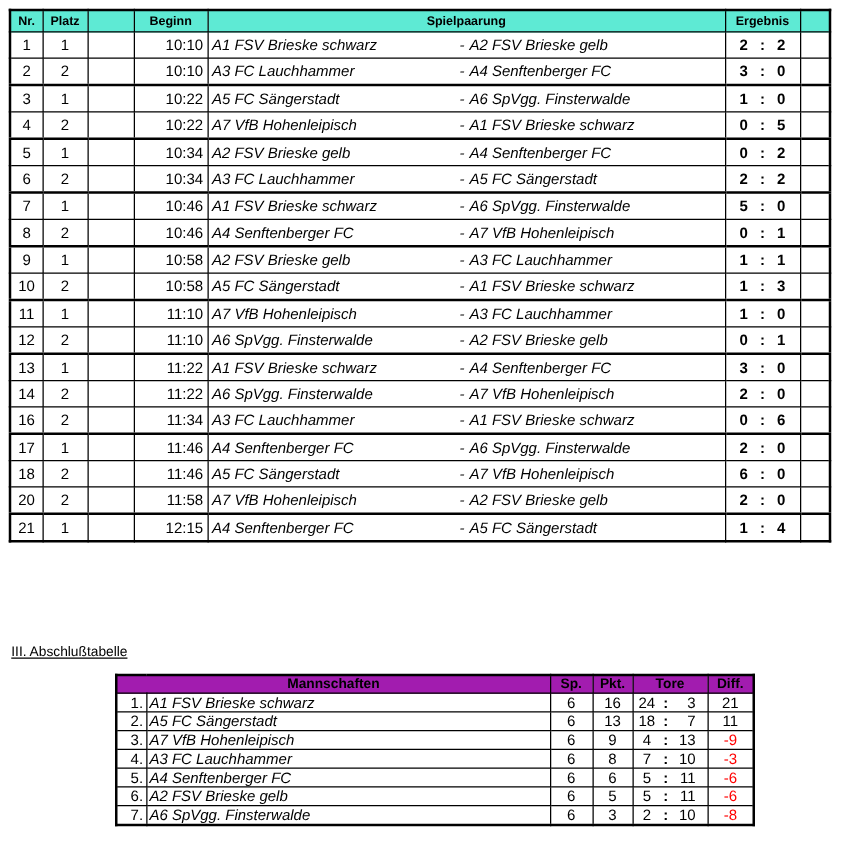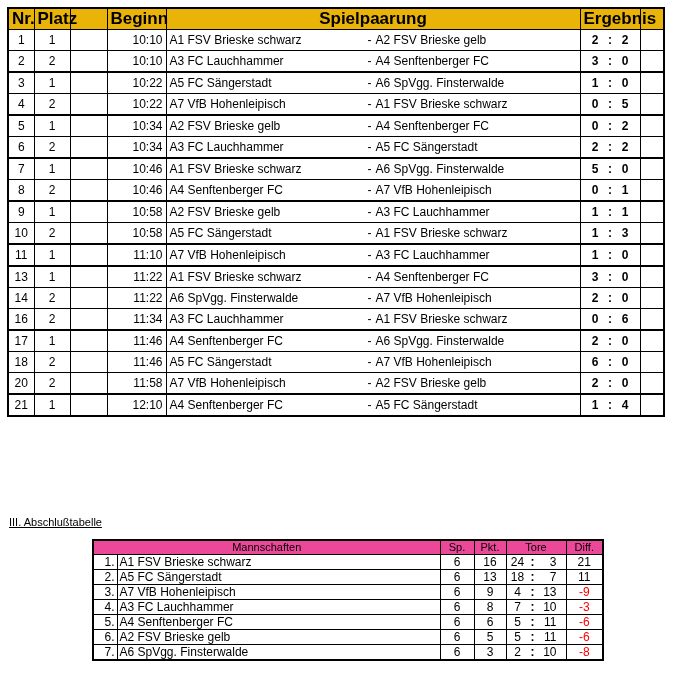--- a/index.html
+++ b/index.html
@@ -1,37 +1,37 @@
 <!DOCTYPE html>
 <html><head>
 <meta charset="utf-8">
 <style>
   html, body { margin:0; padding:0; background:#ffffff; }
   body { width:675px; height:685px; position:relative; overflow:hidden;
          font-family:"Liberation Sans", sans-serif; color:#000; }
   table { border-collapse:collapse; }
   #schedule { position:absolute; left:7px; top:7px; width:658px;
               border:2px solid #000; table-layout:fixed; font-size:12px; }
-  #schedule th { background:#eab308; font-weight:bold; font-size:17px; height:16px;
+  #schedule th { background:#5eead4; font-weight:bold; font-size:10px; height:16px;
                  border:1px solid #000; padding:0 3px; }
   #schedule td { border:1px solid #000; height:20px; padding:0 3px; white-space:nowrap; }
   #schedule tr.pairsep td { border-top:2px solid #000; }
   .c { text-align:center; }
   .r { text-align:right; }
-  .l { text-align:left; }
+  .l { text-align:left;font-style:italic; }
   .home { display:inline-block; width:198px; }
   .dash { display:inline-block; width:8px; }
   .score { font-weight:bold; text-align:center; letter-spacing:0; }
   .score span { display:inline-block; }
   .sg { width:14px; text-align:center; }
   .sc { width:16px; text-align:center; }
   #sec-title { position:absolute; left:9px; top:516px; font-size:11px; text-decoration:underline; }
   #standings { position:absolute; left:92px; top:539px; width:512px;
                border:2px solid #000; table-layout:fixed; font-size:12px; }
-  #standings th { background:#ec4899; font-size:11px; font-weight:normal; height:13px;
+  #standings th { background:#a21caf; font-size:11px; font-weight:bold; height:13px;
                   border:1px solid #000; padding:0 2px; line-height:13px; }
   #standings td { border:1px solid #000; height:14px; line-height:14px; padding:0 2px; white-space:nowrap; }
   .neg { color:#ff0000; }
   .tore span { display:inline-block; }
   .t1 { width:18px; text-align:center; }
   .t2 { width:12px; text-align:center; font-weight:bold; }
   .t3 { width:18px; text-align:right; }
 </style>
 </head>
 <body>
@@ -150,20 +150,29 @@
       </tr>
       <tr class="pairsep">
         <td class="c">11</td>
         <td class="c">1</td>
         <td></td>
         <td class="r">11:10</td>
         <td class="l"><span class="home">A7 VfB Hohenleipisch</span><span class="dash">-</span><span>A3 FC Lauchhammer</span></td>
         <td class="score"><span class="sg">1</span><span class="sc">:</span><span class="sg">0</span></td>
         <td></td>
       </tr>
+      <tr>
+        <td class="c">12</td>
+        <td class="c">2</td>
+        <td></td>
+        <td class="r">11:10</td>
+        <td class="l"><span class="home">A6 SpVgg. Finsterwalde</span><span class="dash">-</span><span>A2 FSV Brieske gelb</span></td>
+        <td class="score"><span class="sg">0</span><span class="sc">:</span><span class="sg">1</span></td>
+        <td></td>
+      </tr>
       <tr class="pairsep">
         <td class="c">13</td>
         <td class="c">1</td>
         <td></td>
         <td class="r">11:22</td>
         <td class="l"><span class="home">A1 FSV Brieske schwarz</span><span class="dash">-</span><span>A4 Senftenberger FC</span></td>
         <td class="score"><span class="sg">3</span><span class="sc">:</span><span class="sg">0</span></td>
         <td></td>
       </tr>
       <tr>
@@ -208,21 +217,21 @@
         <td></td>
         <td class="r">11:58</td>
         <td class="l"><span class="home">A7 VfB Hohenleipisch</span><span class="dash">-</span><span>A2 FSV Brieske gelb</span></td>
         <td class="score"><span class="sg">2</span><span class="sc">:</span><span class="sg">0</span></td>
         <td></td>
       </tr>
       <tr class="pairsep">
         <td class="c">21</td>
         <td class="c">1</td>
         <td></td>
-        <td class="r">12:10</td>
+        <td class="r">12:15</td>
         <td class="l"><span class="home">A4 Senftenberger FC</span><span class="dash">-</span><span>A5 FC Sängerstadt</span></td>
         <td class="score"><span class="sg">1</span><span class="sc">:</span><span class="sg">4</span></td>
         <td></td>
       </tr>
     </tbody>
 </table>
 
 <div id="sec-title">III. Abschlußtabelle</div>
 
 <table id="standings">

